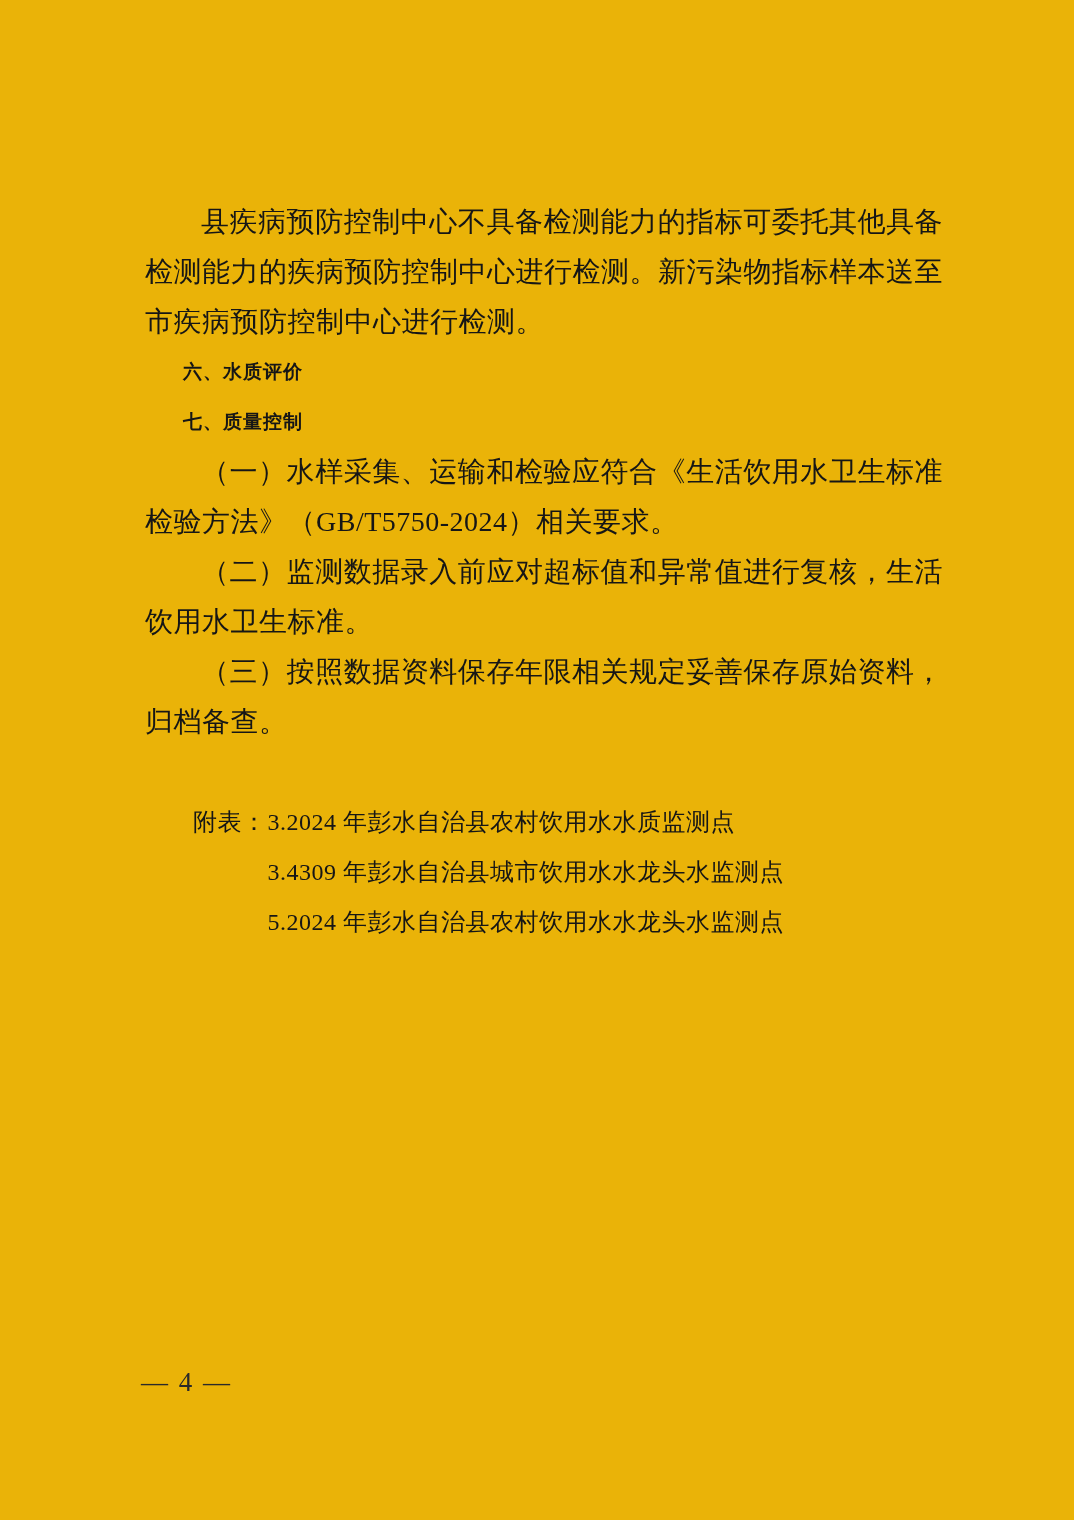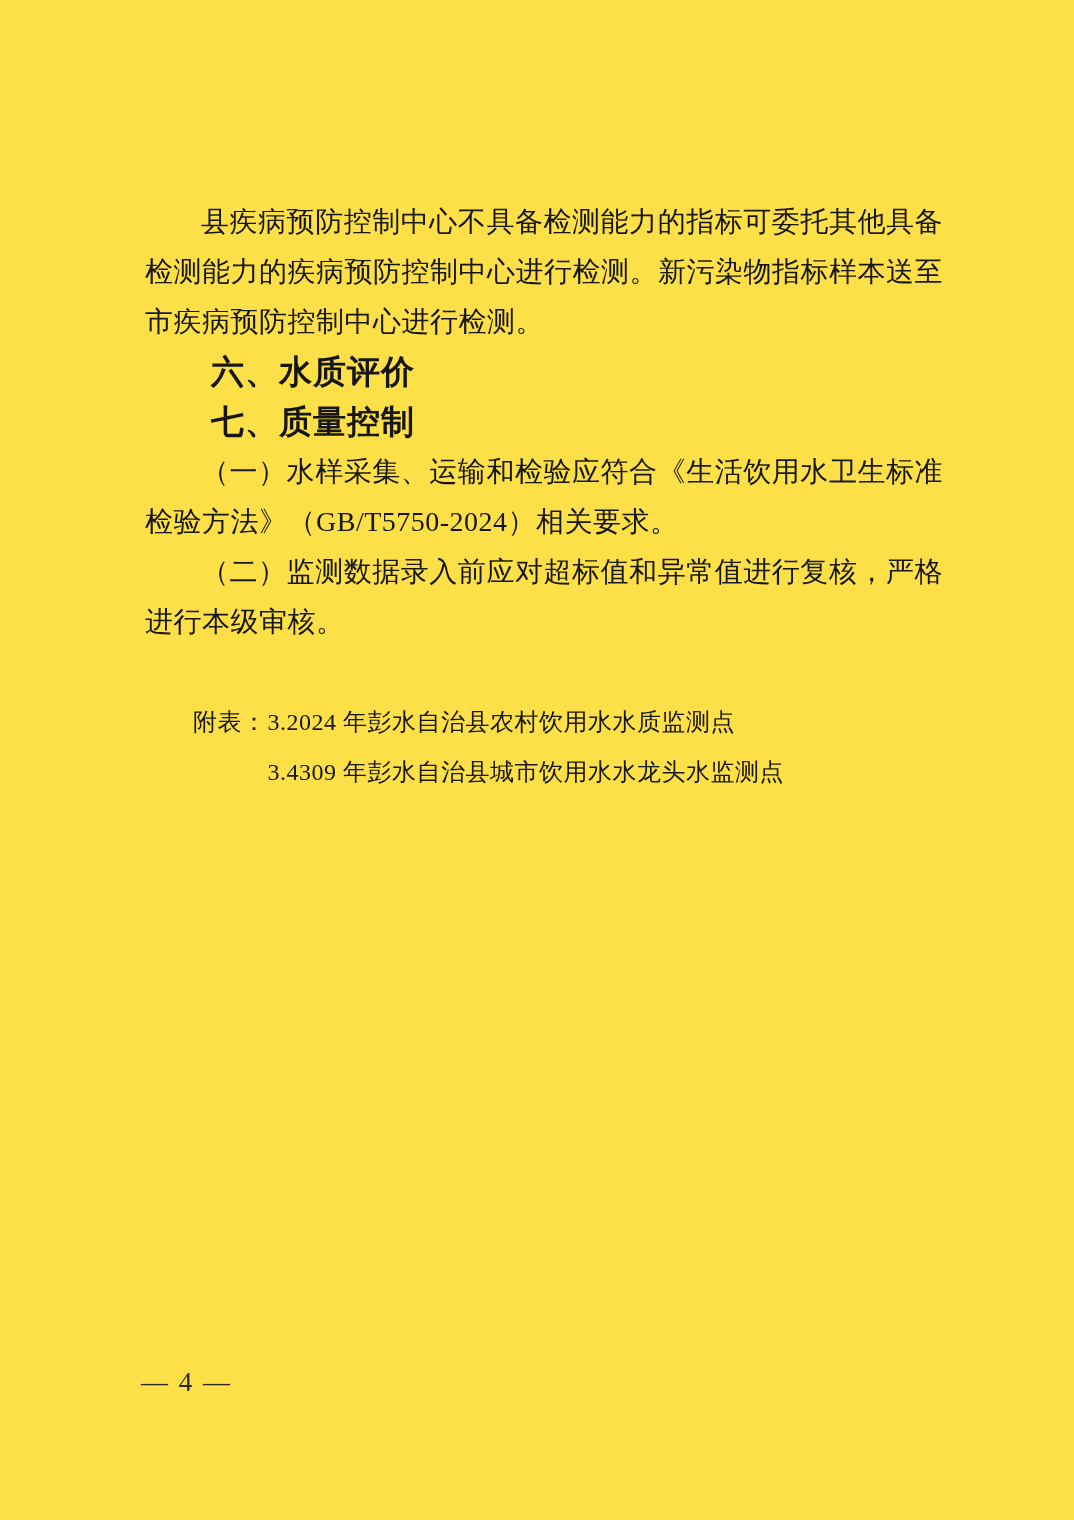--- a/index.html
+++ b/index.html
@@ -4,21 +4,21 @@
 <style>
   html, body {
     margin: 0;
     padding: 0;
     background: #ffffff;
   }
   .page {
     position: relative;
     width: 1074px;
     height: 1520px;
-    background: #fde047;
+    background: #eab308;
     color: #161616;
     font-family: "Liberation Serif", "DejaVu Serif", serif;
     overflow: hidden;
   }
   .content {
     position: absolute;
     left: 145px;
     top: 197px;
     width: 798px;
   }
@@ -27,21 +27,21 @@
     font-size: 28px;
     line-height: 50px;
     letter-spacing: 0.5px;
     text-align: justify;
     text-align-last: left;
     text-indent: 2em;
     font-weight: 400;
   }
   .heading {
     margin: 0;
-    font-size: 33px;
+    font-size: 19px;
     line-height: 50px;
     letter-spacing: 1px;
     font-weight: 700;
     font-family: "Liberation Sans", "DejaVu Sans", sans-serif;
     text-indent: 2em;
   }
   .appendix {
     margin-top: 50px;
     padding-left: 2em;
     font-size: 24px;
@@ -76,33 +76,37 @@
 
     <p class="para">县疾病预防控制中心不具备检测能力的指标可委托其他具备检测能力的疾病预防控制中心进行检测。新污染物指标样本送至市疾病预防控制中心进行检测。</p>
 
     <h2 class="heading">六、水质评价</h2>
 
 
     <h2 class="heading">七、质量控制</h2>
 
     <p class="para">（一）水样采集、运输和检验应符合《生活饮用水卫生标准检验方法》（GB/T5750-2024）相关要求。</p>
 
-    <p class="para">（二）监测数据录入前应对超标值和异常值进行复核，严格进行本级审核。</p>
+    <p class="para">（二）监测数据录入前应对超标值和异常值进行复核，生活饮用水卫生标准。</p>
 
+    <p class="para">（三）按照数据资料保存年限相关规定妥善保存原始资料，归档备查。</p>
 
     <div class="appendix">
       <div class="appendix-item">
         <span class="appendix-label">附表：</span>
       </div>
       <div class="appendix-item">
         <span>3.2024 年彭水自治县农村饮用水水质监测点</span>
       </div>
       <div class="appendix-item">
         <span>3.4309 年彭水自治县城市饮用水水龙头水监测点</span>
       </div>
+      <div class="appendix-item">
+        <span>5.2024 年彭水自治县农村饮用水水龙头水监测点</span>
+      </div>
     </div>
 
   </main>
 
   <footer class="footer">
     <span>— 4 —</span>
   </footer>
 </div>
 
 </body></html>

